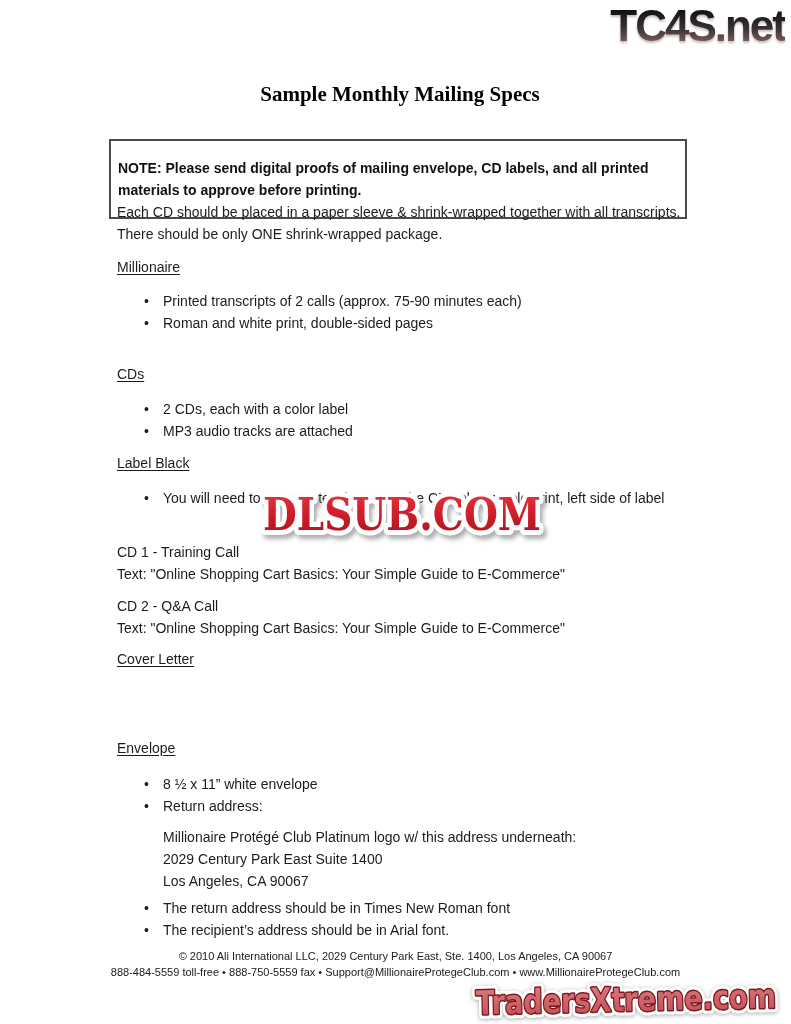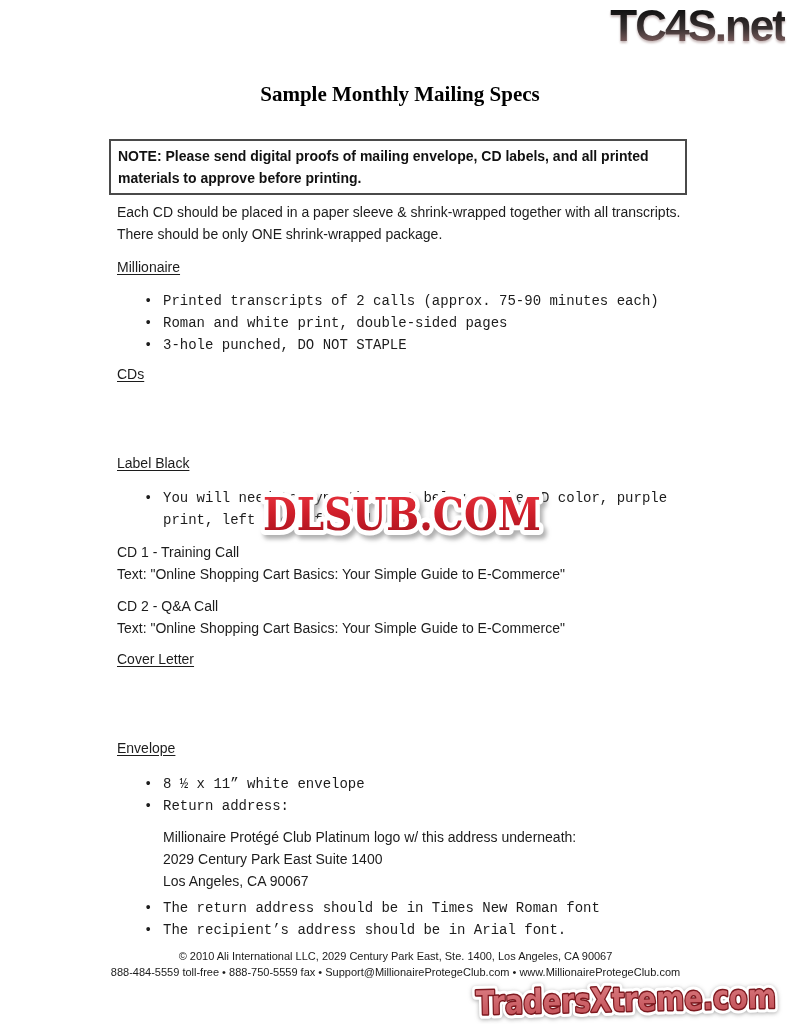--- a/index.html
+++ b/index.html
@@ -11,26 +11,26 @@
   .doc{
     position:absolute;left:117px;top:0;width:566px;height:896px;
     font:14px/22px "Liberation Sans", sans-serif;color:#1c1c1c;
   }
   .abs{position:absolute;left:0;width:566px;}
   .title{
     font-family:"Liberation Serif", serif;font-weight:bold;font-size:21px;line-height:28px;
     text-align:center;color:#000;
   }
   .notebox{
-    left:-8px;width:560px;border:2px solid #4a4a4a;padding:4px 7px;
+    left:-8px;width:560px;border:2px solid #4a4a4a;padding:16px 7px;
     font-weight:bold;color:#111;
   }
   .h{ text-decoration:underline; text-underline-offset:2px; }
   ul.blt{margin:0;padding:0;list-style:none;}
-  ul.blt li{position:relative;padding-left:46px;font-family:Liberation Mono, monospace;}
+  ul.blt li{position:relative;padding-left:46px;}
   ul.blt li::before{content:"\2022";position:absolute;left:27px;top:0;}
   .indent{padding-left:46px;}
   .footer{
     position:absolute;left:0;top:948px;width:791px;text-align:center;
     font:11px/16px "Liberation Sans", sans-serif;color:#1a1a1a;
   }
   
   .tc4s{
     position:absolute;top:0px;right:6px;
     font:bold 44px/52px "Liberation Sans", sans-serif;letter-spacing:-2px;
@@ -53,24 +53,27 @@
   <div class="abs title" style="top:80px">Sample Monthly Mailing Specs</div>
 
   <div class="abs notebox" style="top:139px">NOTE: Please send digital proofs of mailing envelope, CD labels, and all printed materials to approve before printing.</div>
 
   <div class="abs" style="top:201px">Each CD should be placed in a paper sleeve &amp; shrink-wrapped together with all transcripts. There should be only ONE shrink-wrapped package.</div>
 
   <div class="abs h" style="top:256px">Millionaire</div>
   <ul class="blt abs" style="top:290px">
     <li>Printed transcripts of 2 calls (approx. 75-90 minutes each)</li>
     <li>Roman and white print, double-sided pages</li>
-    <li>3-hole punched, DO NOT STAPLE</li>
   </ul>
 
   <div class="abs h" style="top:363px">CDs</div>
+  <ul class="blt abs" style="top:398px">
+    <li>2 CDs, each with a color label</li>
+    <li>MP3 audio tracks are attached</li>
+  </ul>
 
   <div class="abs h" style="top:452px">Label Black</div>
   <ul class="blt abs" style="top:487px">
     <li>You will need to type the text below on the CD color, purple print, left side of label</li>
   </ul>
 
   <div class="abs" style="top:541px">
     <div>CD 1 - Training Call</div>
     <div>Text:  "Online Shopping Cart Basics: Your Simple Guide to E-Commerce"</div>
   </div>

